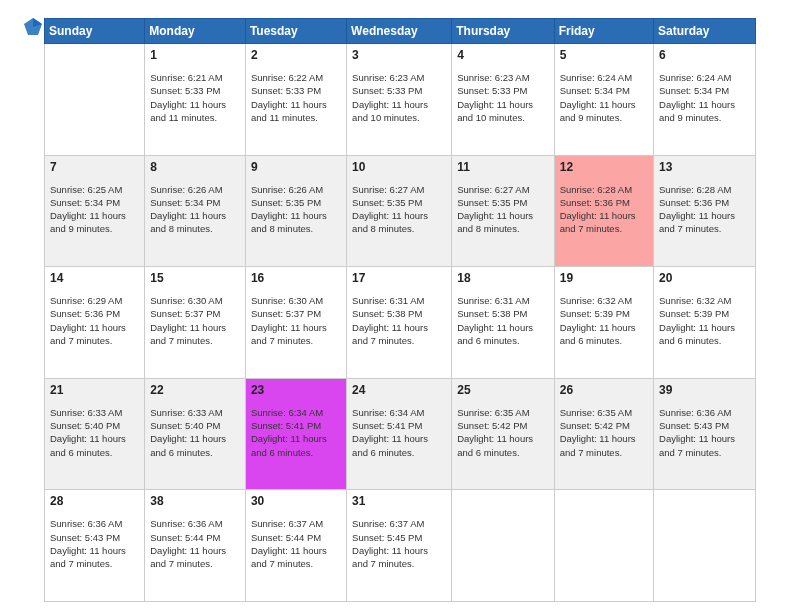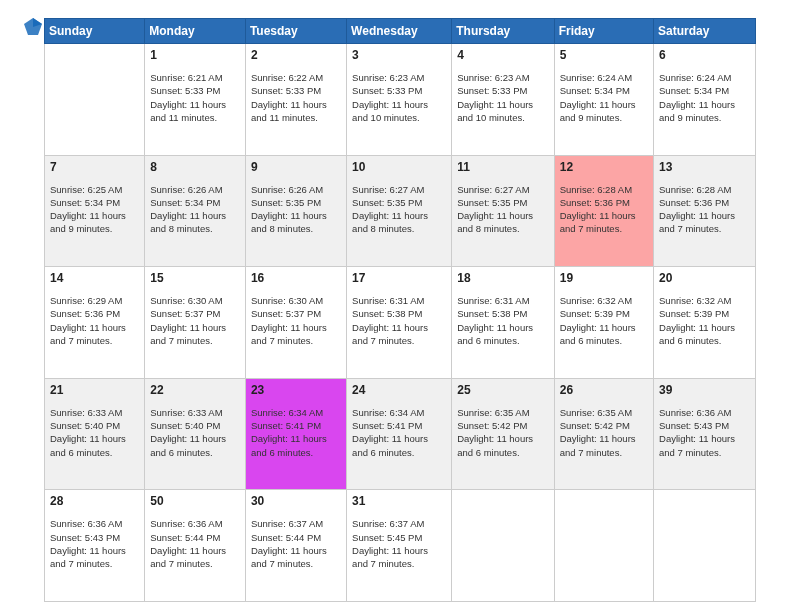--- a/index.html
+++ b/index.html
@@ -327,21 +327,21 @@
         </tr>
         <tr>
           <td>
             <span class="day-num">28</span>
             <div class="day-info" style="white-space: pre-line;">Sunrise: 6:36 AM
 Sunset: 5:43 PM
 Daylight: 11 hours
 and 7 minutes.</div>
           </td>
           <td>
-            <span class="day-num">50</span>
+            <span class="day-num">38</span>
             <div class="day-info" style="white-space: pre-line;">Sunrise: 6:36 AM
 Sunset: 5:44 PM
 Daylight: 11 hours
 and 7 minutes.</div>
           </td>
           <td>
             <span class="day-num">30</span>
             <div class="day-info" style="white-space: pre-line;">Sunrise: 6:37 AM
 Sunset: 5:44 PM
 Daylight: 11 hours

